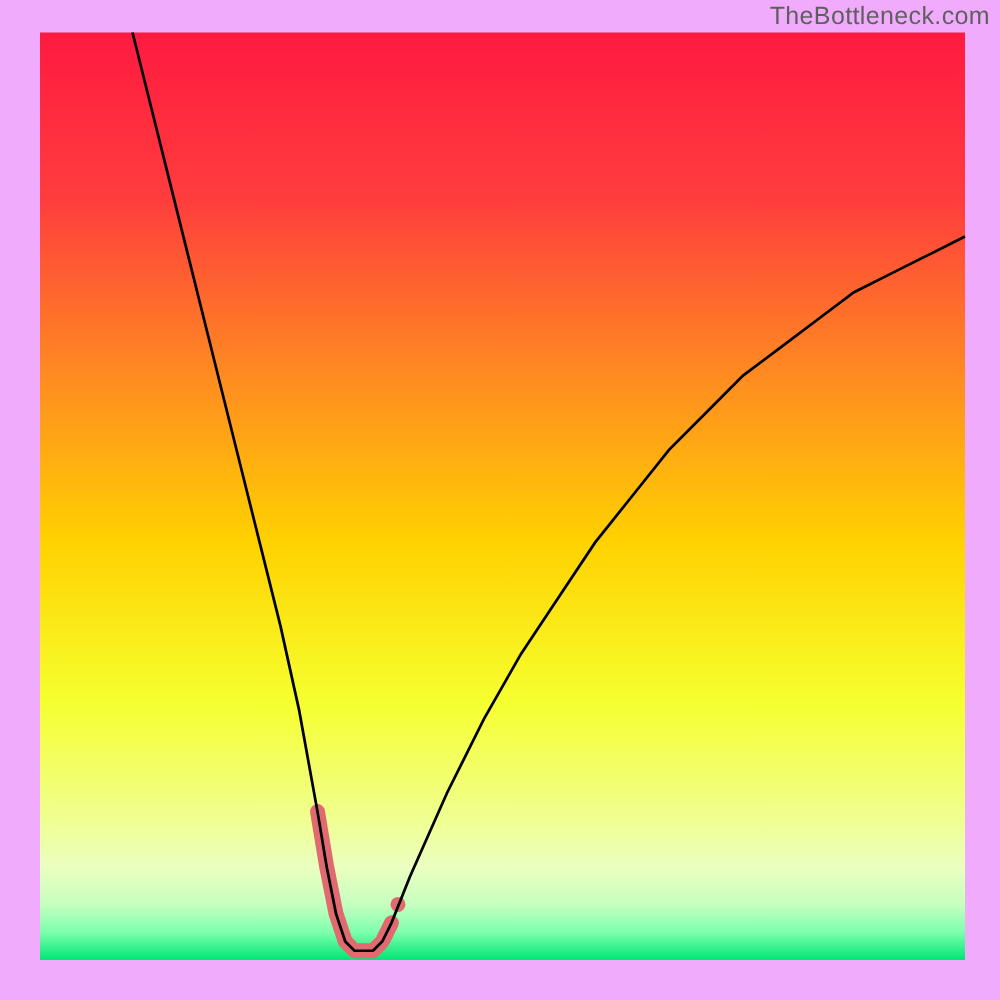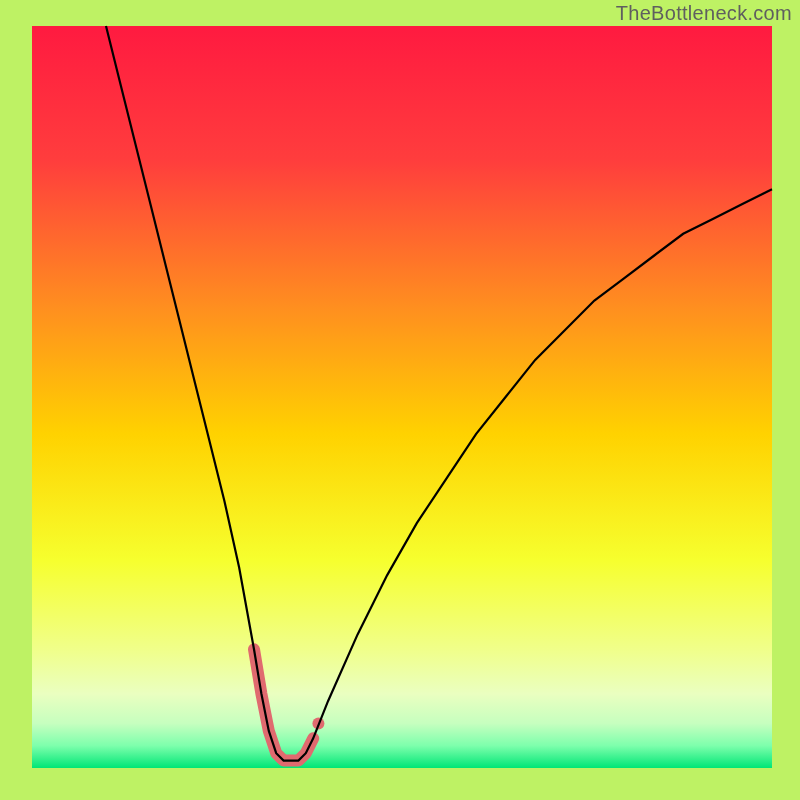--- a/index.html
+++ b/index.html
@@ -10,21 +10,21 @@
     background: #000;
     overflow: hidden;
     font-family: Arial, Helvetica, sans-serif;
   }
   .frame {
     position: absolute;
     top: 0;
     left: 0;
     width: 800px;
     height: 800px;
-    background: #bef264;
+    background: #f0abfc;
   }
   .watermark {
     position: absolute;
     top: 2px;
     right: 8px;
     color: #5f5f5f;
     font-size: 20px;
     letter-spacing: 0.3px;
     font-weight: 400;
   }

